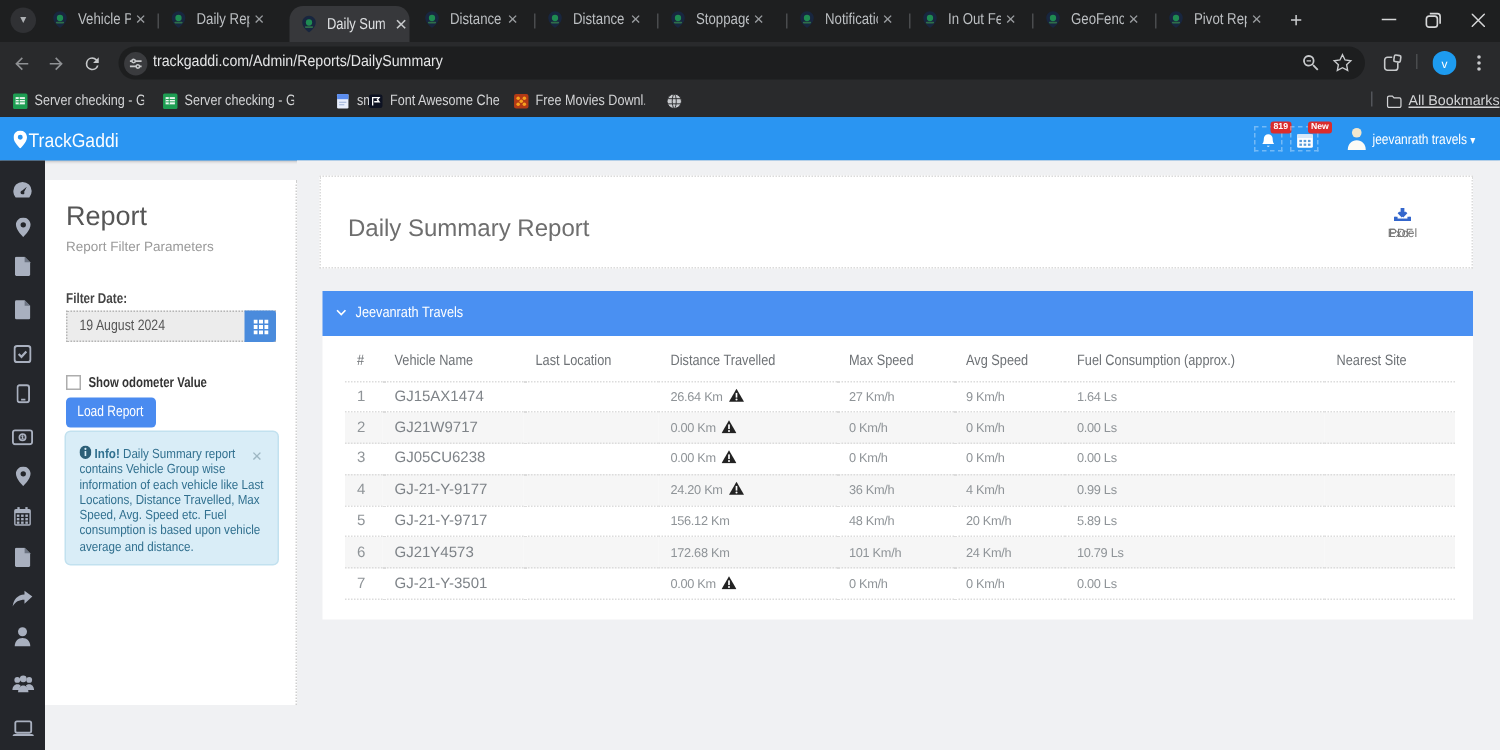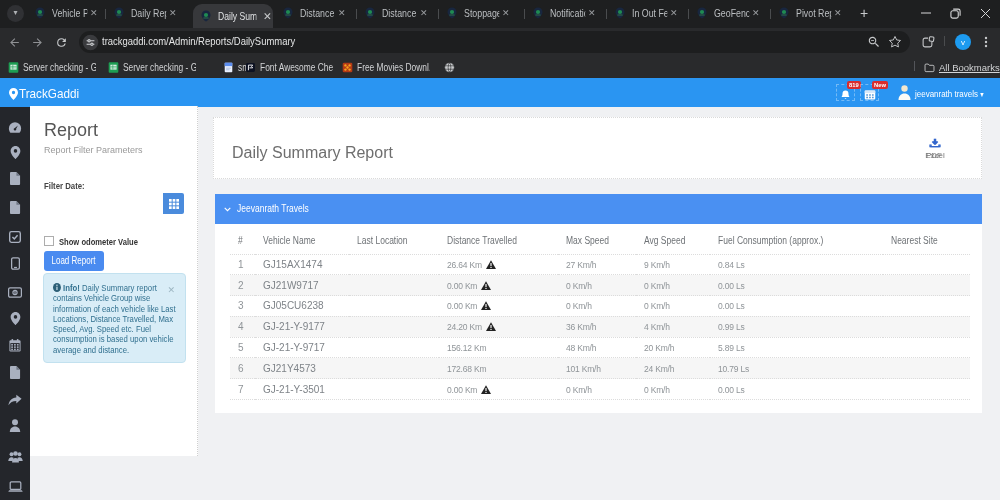--- a/index.html
+++ b/index.html
@@ -30,21 +30,21 @@
   #navbar { position:absolute; left:0; top:78px; width:1000px; height:29px; background:#2a95f2; box-shadow:0 1px 2px rgba(0,0,0,0.25); }
   #brand { position:absolute; left:19px; top:86px; white-space:nowrap; color:#fbfdff; font-size:13px; display:inline-block; transform:scaleX(0.9); transform-origin:0 0; }
   .navbadge { position:absolute; background:#da2d2d; color:#fff; font-size:5.8px; font-weight:bold; border-radius:2px; padding:1px 2px; line-height:1.1; }
 
   
   #sidebar { position:absolute; left:0; top:107px; width:30px; height:393px; background:#24262b; }
   .sbi { position:absolute; left:0; width:30px; text-align:center; }
   .sbi svg { display:inline-block; }
 
   
-  #fpanel { position:absolute; left:30px; top:106px; width:168px; height:350px; background:#ffffff; border-right:1px dotted #cfcfcf; }
+  #fpanel { position:absolute; left:30px; top:120px; width:168px; height:350px; background:#ffffff; border-right:1px dotted #cfcfcf; }
   #fpanel h1 { font-size:18px; font-weight:400; color:#565656; position:absolute; left:14px; top:14px; }
   .fsub { position:absolute; left:14px; top:39px; font-size:9px; color:#9a9a9a; }
   .flbl { position:absolute; left:14px; top:74px; font-size:9.5px; font-weight:bold; color:#444; transform:scaleX(0.82); transform-origin:0 0; }
   #dinput { position:absolute; left:14px; top:87px; width:140px; height:21px; border:1px dotted #b5b5b5; background:#ececec; font-size:10px; color:#555; line-height:19px; padding-left:8px; }
   #dbtn { position:absolute; left:133px; top:87px; width:21px; height:21px; background:#4a8bdc; border-radius:0 2px 2px 0; display:flex; align-items:center; justify-content:center; }
   #cbx { position:absolute; left:14px; top:130px; width:10px; height:10px; border:1px solid #adadad; background:#fff; }
   #cbl { position:absolute; left:29px; top:130px; font-size:9.5px; font-weight:bold; color:#333; transform:scaleX(0.8); transform-origin:0 0; white-space:nowrap; }
   #loadbtn { position:absolute; left:14px; top:145px; width:60px; height:20px; background:#4a8bf0; border-radius:3px; color:#fff; font-size:10px; text-align:center; line-height:20px; }
   #infobox { position:absolute; left:13px; top:167px; width:143px; height:90px; background:#d9edf7; border:1px solid #c2e1ef; border-radius:4px; color:#31708f; font-size:8.8px; line-height:10.3px; padding:9px 6px 0 9px; overflow:hidden; }
 
@@ -404,20 +404,21 @@
       </svg></div>
   <div class="sbi" style="top:479px;"><svg width="15" height="12" viewBox="0 0 17 13">
         <rect x="2.5" y="0.7" width="12" height="8.6" rx="1.2" fill="none" stroke="#a9b0bf" stroke-width="1.4"></rect>
         <path d="M0.5 11.8h16c0-.9-.7-1.6-1.6-1.6H2.1c-.9 0-1.6.7-1.6 1.6z" fill="#a9b0bf"></path>
       </svg></div>
 
   <div id="fpanel">
     <h1>Report</h1>
     <div class="fsub">Report Filter Parameters</div>
     <div class="flbl">Filter Date:</div>
+    <div id="dinput"><span style="display:inline-block;transform:scaleX(0.82);transform-origin:0 50%;">19 August 2024</span></div>
     <div id="dbtn">
         <svg width="10" height="10" viewBox="0 0 12 12">
           <g fill="#fff">
             <rect x="0" y="0" width="3.2" height="3.2"></rect>
             <rect x="4.4" y="0" width="3.2" height="3.2"></rect>
             <rect x="8.8" y="0" width="3.2" height="3.2"></rect>
             <rect x="0" y="4.4" width="3.2" height="3.2"></rect>
             <rect x="4.4" y="4.4" width="3.2" height="3.2"></rect>
             <rect x="8.8" y="4.4" width="3.2" height="3.2"></rect>
             <rect x="0" y="8.8" width="3.2" height="3.2"></rect>
@@ -481,21 +482,21 @@
               <td>1</td>
               <td><span class="vn">GJ15AX1474</span></td>
               <td></td>
               <td><span class="tx">26.64 Km</span><svg class="warn" width="10" height="9" viewBox="0 0 16 14">
                   <path d="M8 0L16 14H0z" fill="#222"></path>
                   <rect x="7.1" y="4.5" width="1.8" height="5" fill="#fff"></rect>
                   <circle cx="8" cy="11.6" r="1.1" fill="#fff"></circle>
                 </svg></td>
               <td><span class="tx">27 Km/h</span></td>
               <td><span class="tx">9 Km/h</span></td>
-              <td><span class="tx">0.84 Ls</span></td>
+              <td><span class="tx">1.64 Ls</span></td>
               <td></td>
             </tr>
         <tr class="body str">
               <td>2</td>
               <td><span class="vn">GJ21W9717</span></td>
               <td></td>
               <td><span class="tx">0.00 Km</span><svg class="warn" width="10" height="9" viewBox="0 0 16 14">
                   <path d="M8 0L16 14H0z" fill="#222"></path>
                   <rect x="7.1" y="4.5" width="1.8" height="5" fill="#fff"></rect>
                   <circle cx="8" cy="11.6" r="1.1" fill="#fff"></circle>

